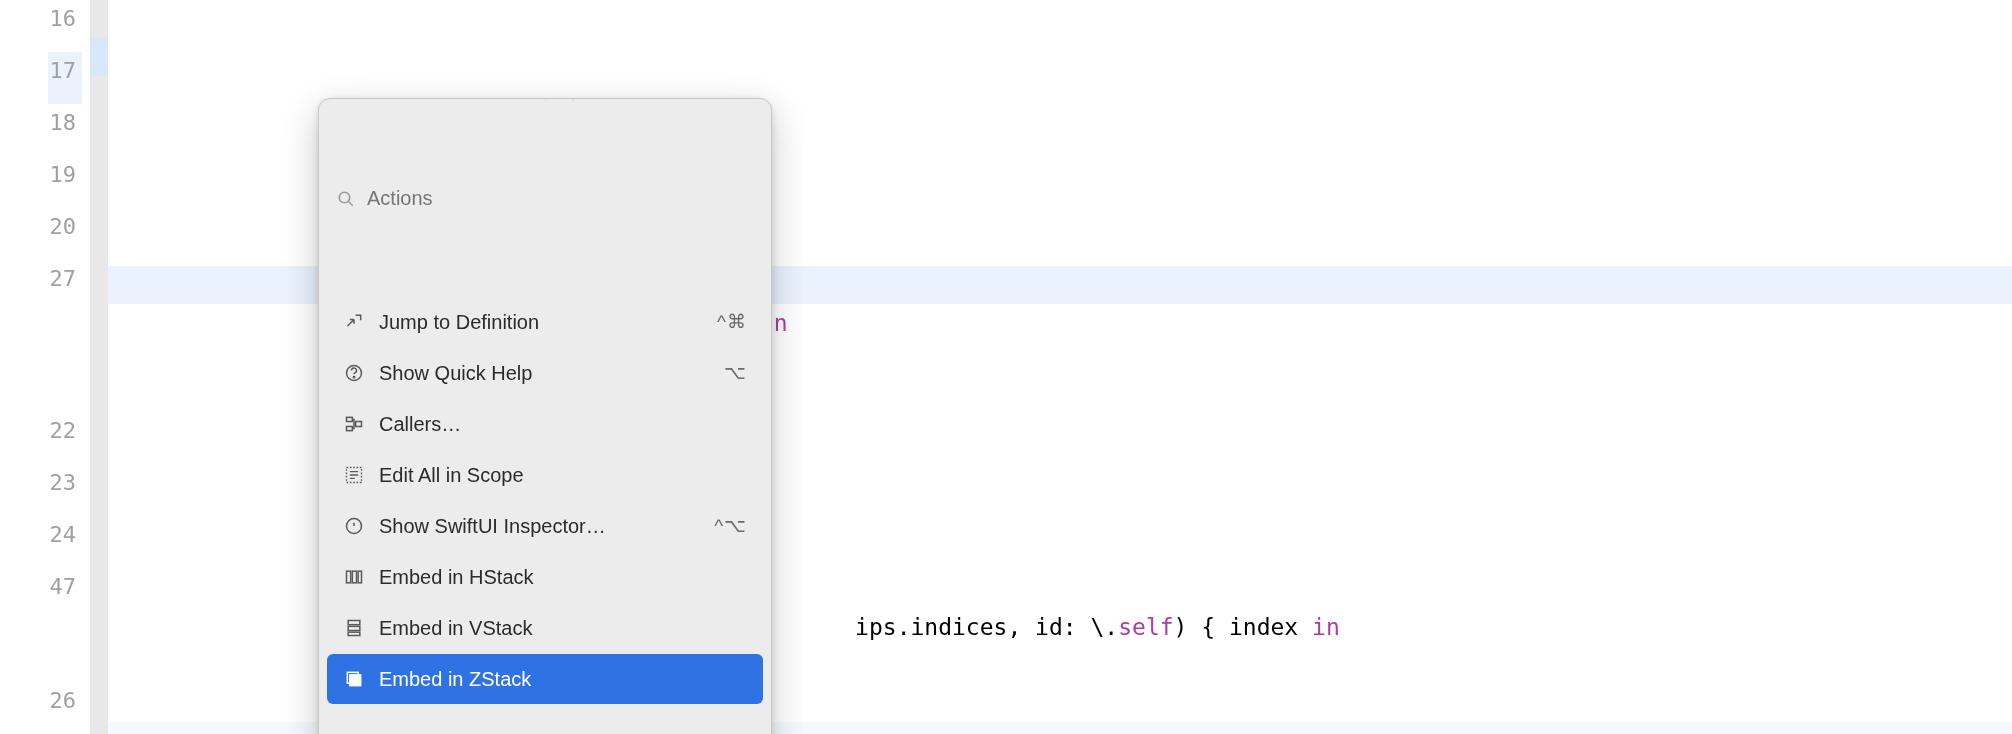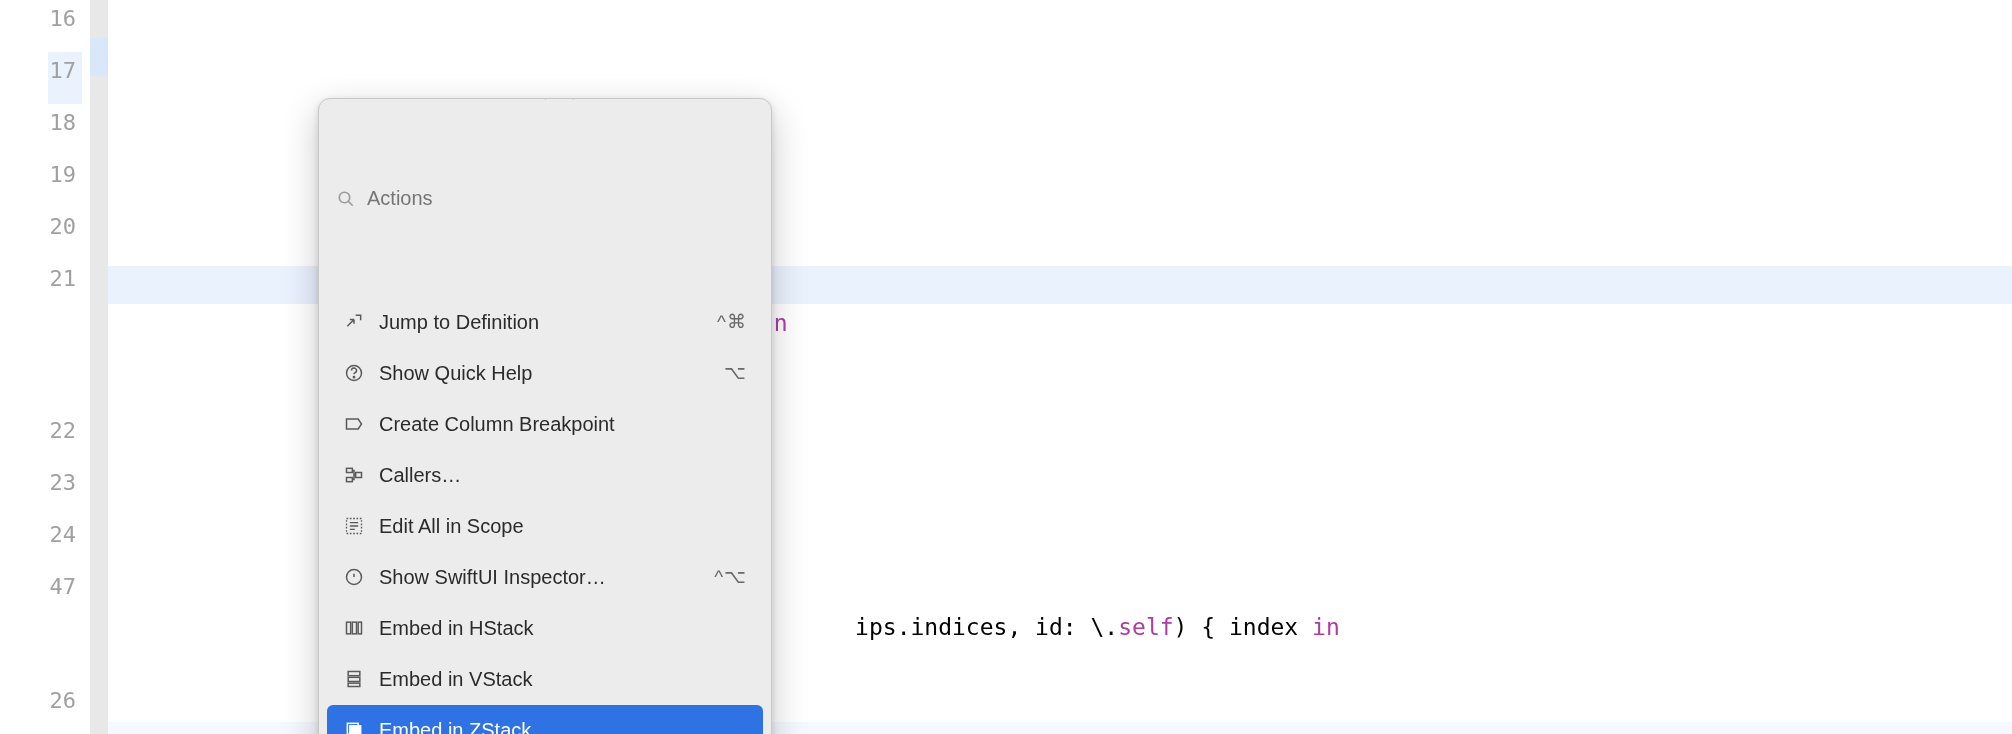--- a/index.html
+++ b/index.html
@@ -146,21 +146,21 @@
 <body>
 
 <div class="editor">
 
   <div class="gutter">
     <div class="gutter-line">16</div>
     <div class="gutter-line hl">17</div>
     <div class="gutter-line">18</div>
     <div class="gutter-line">19</div>
     <div class="gutter-line">20</div>
-    <div class="gutter-line tall">21</div>
+    <div class="gutter-line tall">27</div>
     <div class="gutter-line">22</div>
     <div class="gutter-line">23</div>
     <div class="gutter-line">24</div>
     <div class="gutter-line" style="height:114px">47</div>
     <div class="gutter-line">26</div>
   </div>
 
   <div class="ribbon">
     <div style="height:38px"></div>
     <div class="ribbon-hl" style="margin-top:0"></div>
@@ -215,22 +215,20 @@
         </span>
         <input placeholder="Actions" style="">
       </div>
       <div id="menu-items"><div class="menu-item"><span class="mi-icon"><svg width="20" height="20" viewBox="0 0 24 24" fill="none" stroke="#5a5a5a" stroke-width="1.8">
                 <path d="M4 17 L12 9 M12 9 h-5 M12 9 v5 M14 4 h6 v6"></path>
               </svg></span><span>Jump to Definition</span><span class="shortcut">^⌘</span></div><div class="menu-item"><span class="mi-icon"><svg width="20" height="20" viewBox="0 0 24 24" fill="none" stroke="#5a5a5a" stroke-width="1.8">
                 <circle cx="12" cy="12" r="9"></circle>
                 <path d="M9 9a3 3 0 1 1 4 2.8c-.8.4-1 1-1 1.7"></path>
                 <circle cx="12" cy="17" r="0.8" fill="#5a5a5a"></circle>
               </svg></span><span>Show Quick Help</span><span class="shortcut">⌥</span></div><div class="menu-item"><span class="mi-icon"><svg width="20" height="20" viewBox="0 0 24 24" fill="none" stroke="#5a5a5a" stroke-width="1.8">
-                <path d="M3 6 h14 l4 6 -4 6 H3 z"></path>
-              </svg></span><span>Create Column Breakpoint</span></div><div class="menu-item"><span class="mi-icon"><svg width="20" height="20" viewBox="0 0 24 24" fill="none" stroke="#5a5a5a" stroke-width="1.8">
                 <rect x="3" y="4" width="7" height="5"></rect>
                 <rect x="3" y="15" width="7" height="5"></rect>
                 <rect x="14" y="9" width="7" height="6"></rect>
                 <path d="M10 6.5 H12 V12 H14 M10 17.5 H12 V12"></path>
               </svg></span><span>Callers…</span></div><div class="menu-item"><span class="mi-icon"><svg width="20" height="20" viewBox="0 0 24 24" fill="none" stroke="#5a5a5a" stroke-width="1.6" stroke-dasharray="2 2">
                 <rect x="3" y="3" width="18" height="18"></rect>
                 <path d="M7 8h10M7 12h10M7 16h6" stroke-dasharray="0"></path>
               </svg></span><span>Edit All in Scope</span></div><div class="menu-item"><span class="mi-icon"><svg width="20" height="20" viewBox="0 0 24 24" fill="none" stroke="#5a5a5a" stroke-width="1.8">
                 <circle cx="12" cy="12" r="9"></circle>
                 <path d="M12 8v4M12 16h.01"></path>

